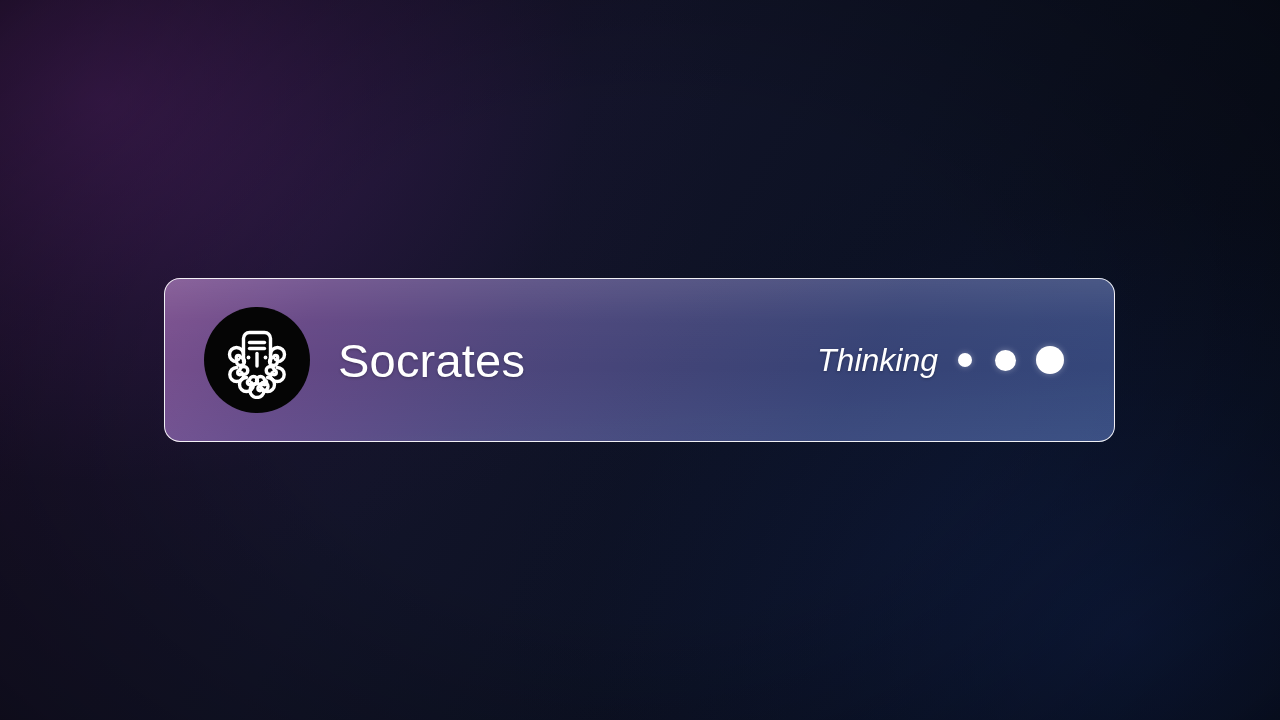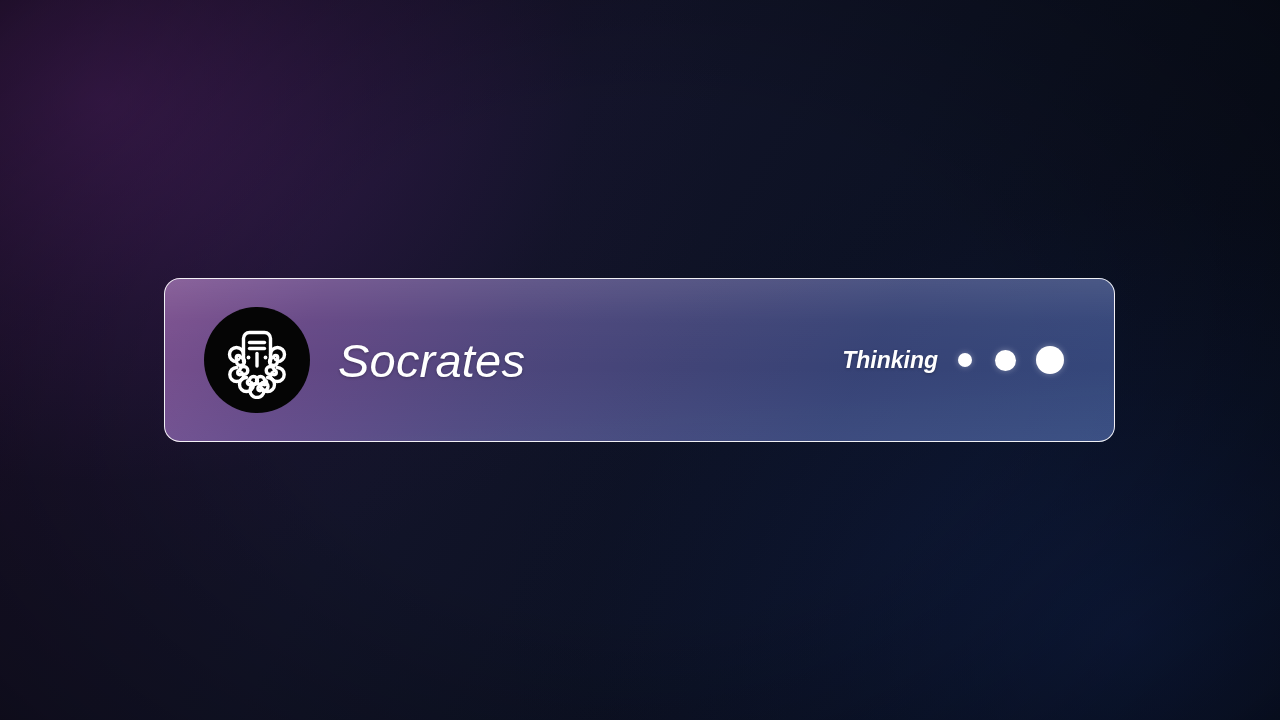--- a/index.html
+++ b/index.html
@@ -152,36 +152,35 @@
     position: relative;
     z-index: 2;
     margin-left: 28px;
     color: #ffffff;
     font-size: 47px;
     font-weight: 400;
     letter-spacing: 0.2px;
     line-height: 1;
     white-space: nowrap;
     text-shadow: 0 1px 3px rgba(0,0,0,0.28);
-    font-style: italic;
   }
 
   
   .status-group {
     position: relative;
     z-index: 2;
     margin-left: auto;
     display: flex;
     align-items: center;
   }
   .status-label {
     color: #ffffff;
-    font-size: 23px;
+    font-size: 32px;
     font-style: italic;
-    font-weight: 700;
+    font-weight: 400;
     line-height: 1;
     white-space: nowrap;
     text-shadow: 0 1px 3px rgba(0,0,0,0.28);
   }
   .dots {
     display: flex;
     align-items: center;
     margin-left: 20px;
   }
   .dot {

